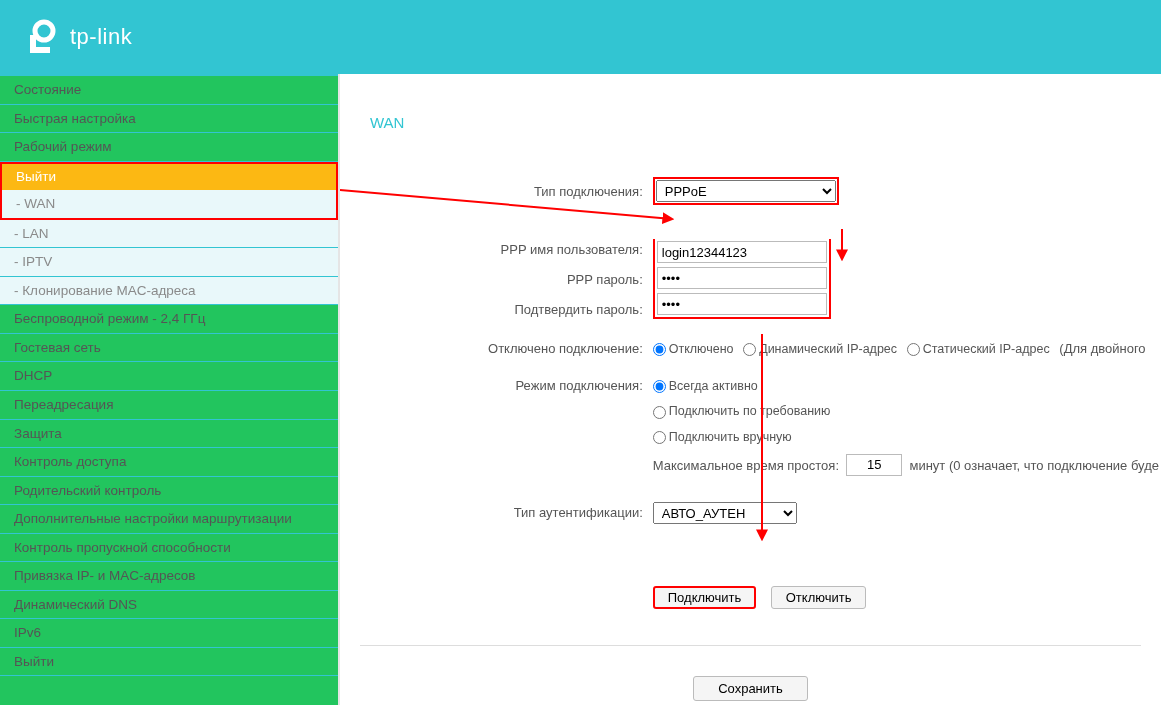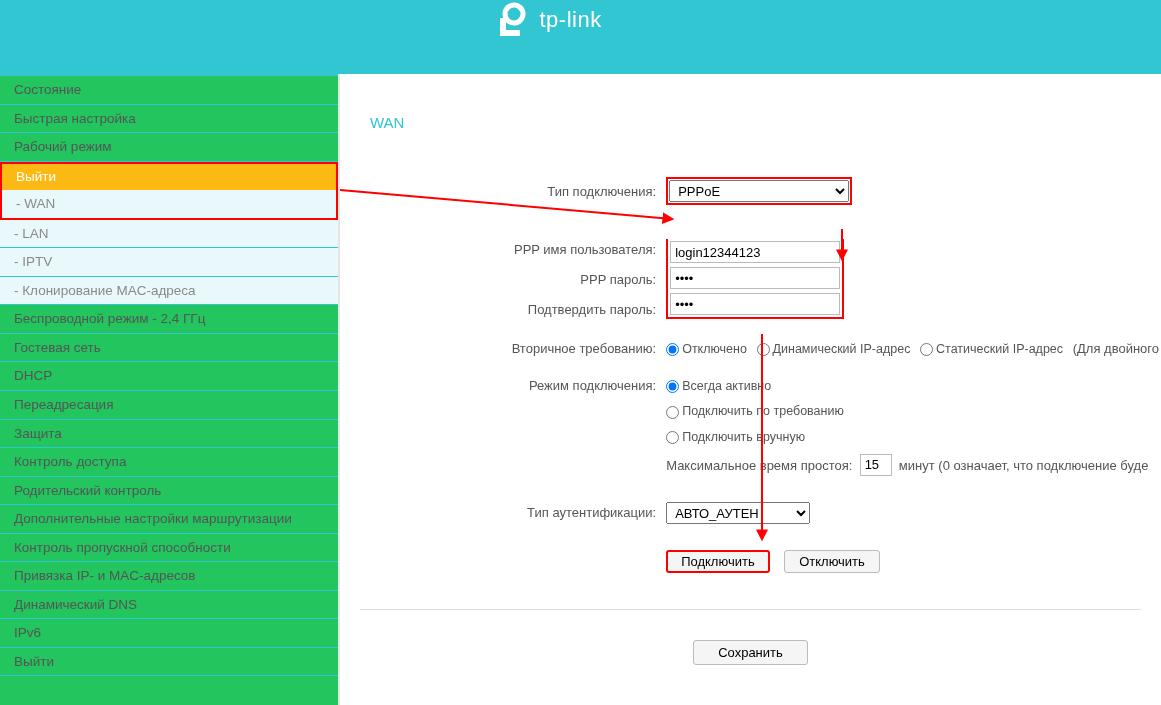--- a/index.html
+++ b/index.html
@@ -12,21 +12,20 @@
     height: 705px;
     overflow: hidden;
   }
   
   .header {
     height: 74px;
     background: #32c5d2;
     display: flex;
     align-items: center;
     padding-left: 22px;
-    flex-direction: column;
   }
   .logo {
     display: flex;
     align-items: center;
     color: #fff;
     width: 200px;
   }
   .logo svg { margin-right: 8px; }
   .logo-text {
     font-size: 22px;
@@ -111,32 +110,32 @@
   }
   select.combo, input.txt {
     font-size: 13px;
     padding: 2px 4px;
     height: 22px;
   }
   select.combo { width: 180px; }
   .boxed-red { border: 2px solid red; display: inline-block; padding: 1px; }
   .grp-red { border: 2px solid red; border-top: none; padding: 2px; }
   input.txt { width: 170px; border: 1px solid #bbb; }
-  input.num { width: 32px; border: 1px solid #bbb; height: 22px; font-size:13px; padding:2px 4px;}
+  input.num { width: 56px; text-align: center; border: 1px solid #bbb; height: 22px; font-size:13px; padding:2px 4px;}
   .radio-row label { margin-right: 6px; font-size: 12.5px; }
   .radio-row input { margin-right: 3px; vertical-align: middle; }
   .btn {
     font-size: 13px;
     padding: 3px 14px;
     background: #f5f5f5;
     border: 1px solid #bbb;
     border-radius: 3px;
     cursor: pointer;
   }
-  .btn-highlight { border: 2px solid red; padding: 2px 13px; }
+  .btn-highlight { border: 2px solid red; padding: 2px 13px; margin-top: 36px; }
   .sep {
     border: none;
     border-top: 1px solid #ddd;
     margin: 30px 20px 20px 20px;
   }
   .save-row { text-align: center; padding: 10px 0 30px 0; }
   
   .arrow-svg {
     position: absolute;
     pointer-events: none;
@@ -228,21 +227,21 @@
             <td class="lbl">PPP пароль:</td>
           </tr>
       <tr>
             <td class="lbl">Подтвердить пароль:</td>
           </tr>
       <tr>
             <td style="height:10px"></td>
             <td></td>
           </tr>
       <tr>
-        <td class="lbl">Вторичное требованию:</td>
+        <td class="lbl">Отключено подключение:</td>
         <td class="val radio-row">
           <label><input type="radio" name="sec" checked="" style=""><span>Отключено</span></label>
           <label><input type="radio" name="sec" style=""><span>Динамический IP-адрес</span></label>
           <label><input type="radio" name="sec" style=""><span>Статический IP-адрес</span></label>
           <span>(Для двойного</span>
         </td>
       </tr>
       <tr>
             <td style="height:10px"></td>
             <td></td>

